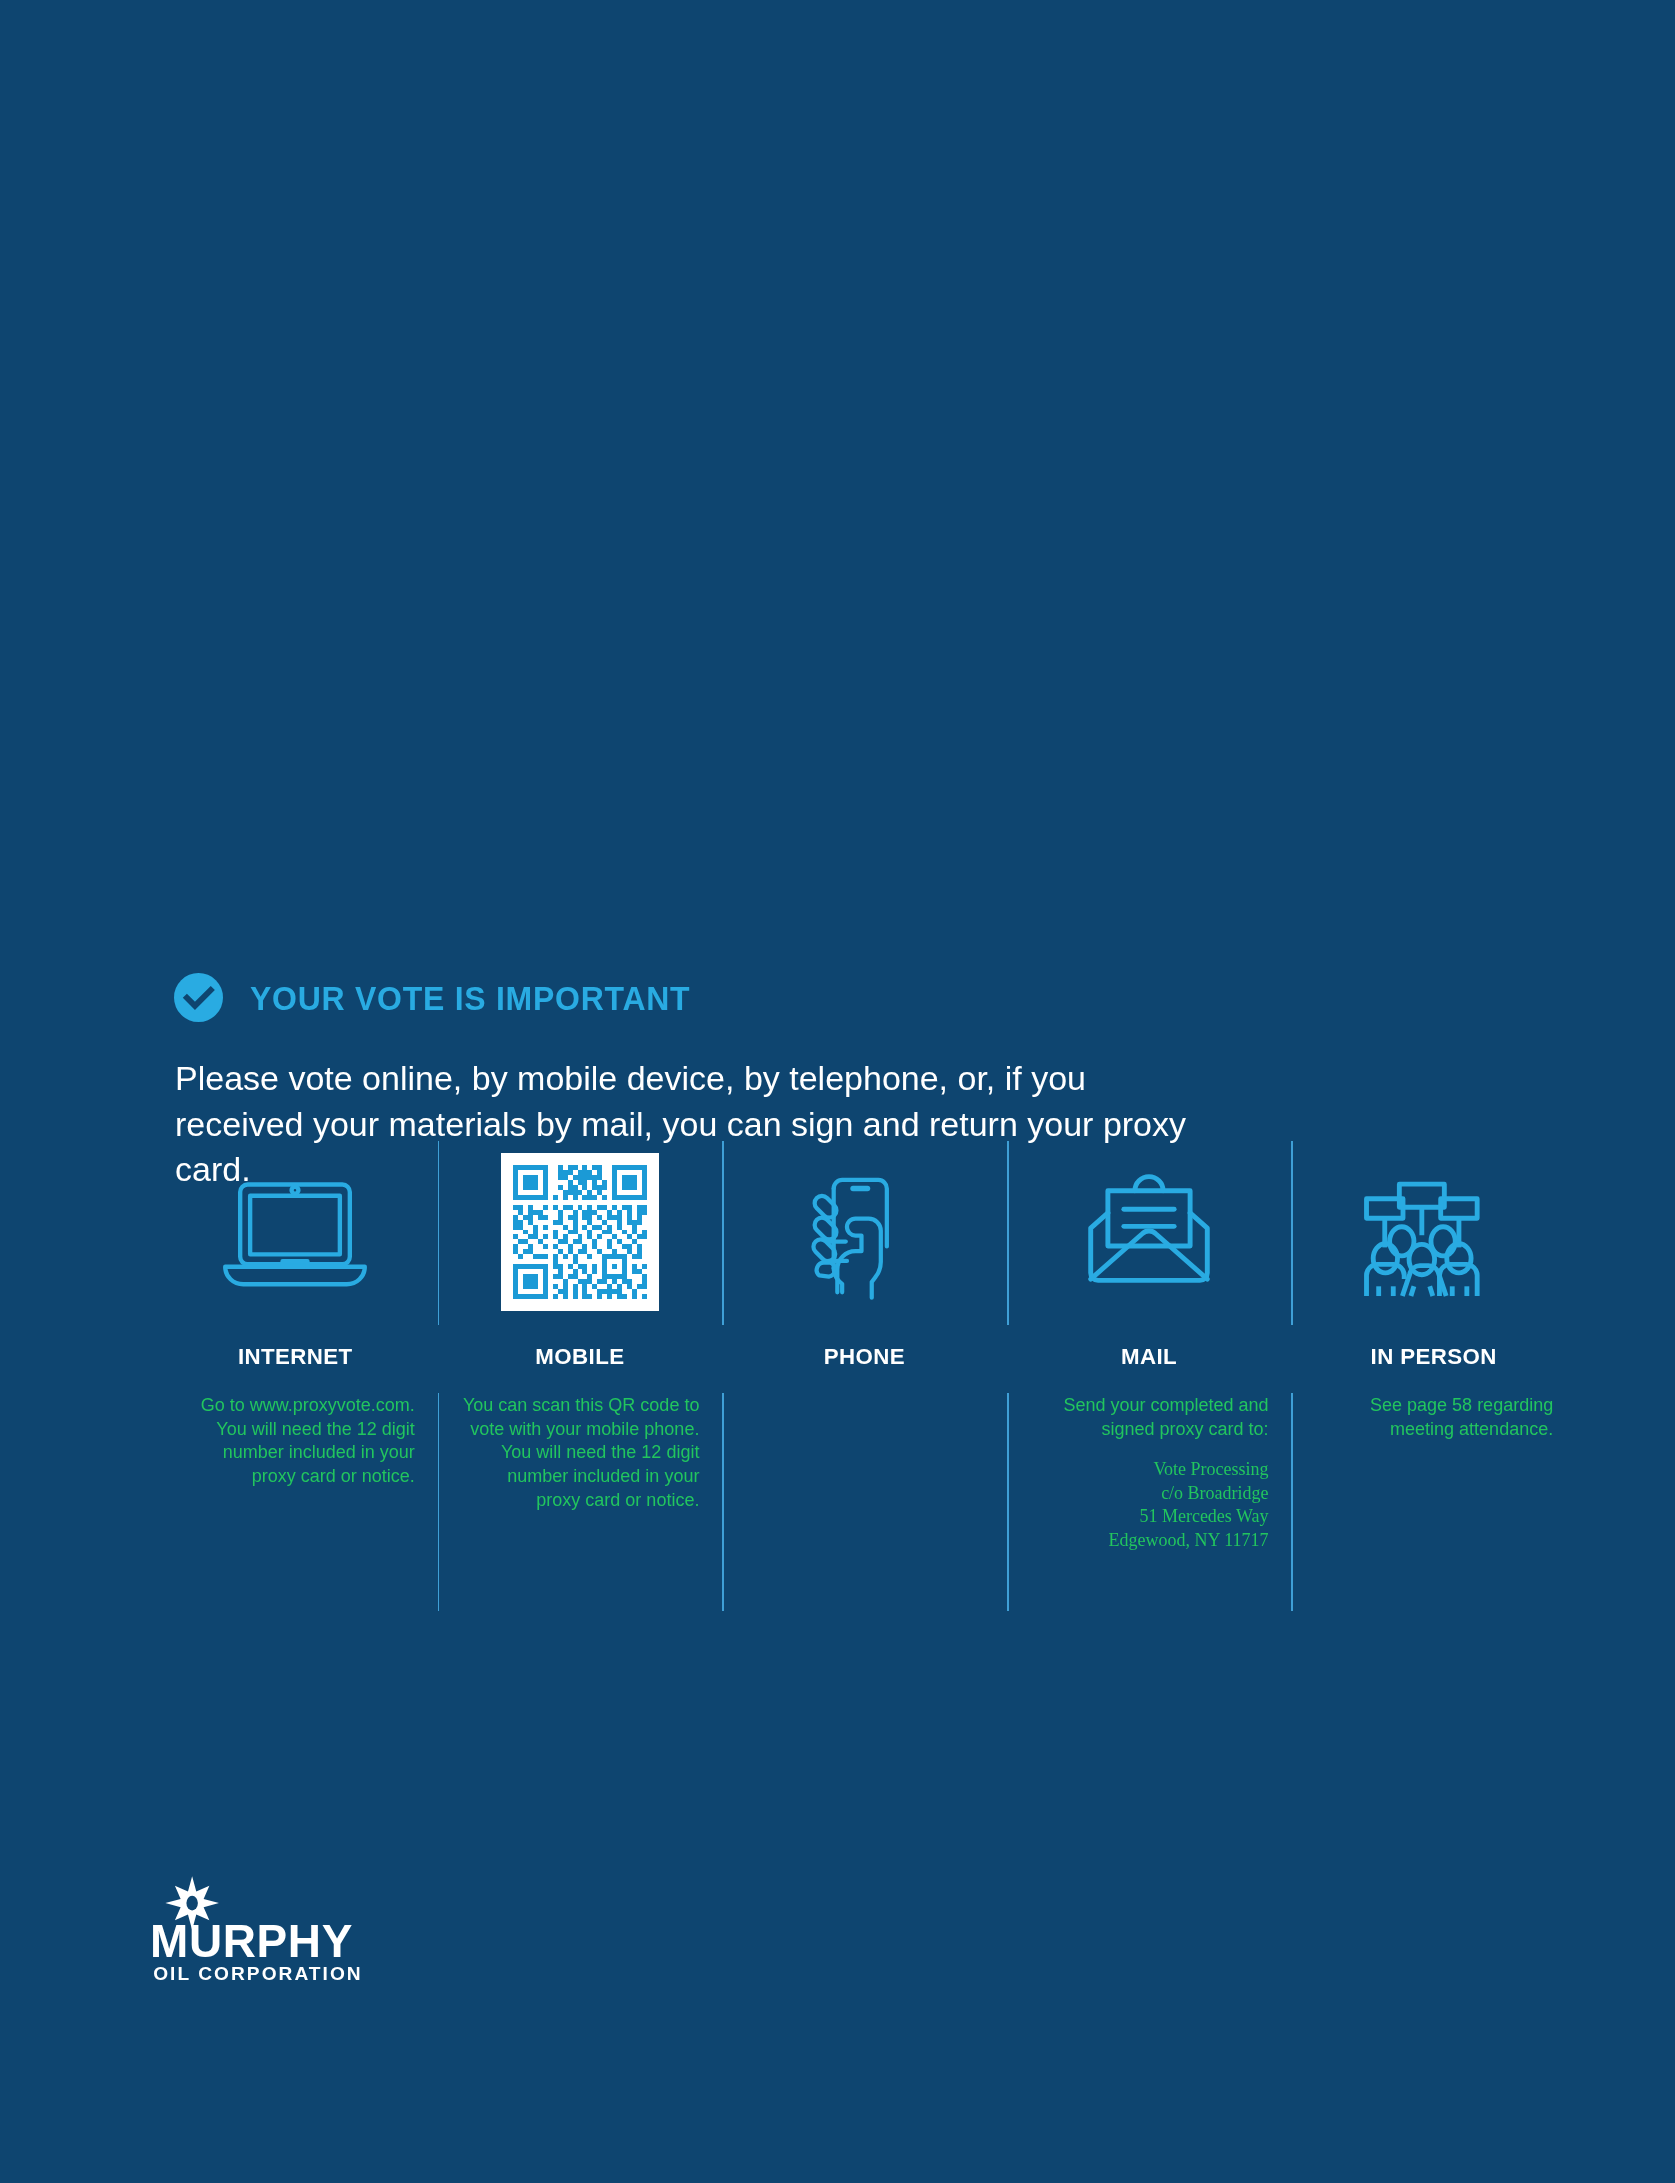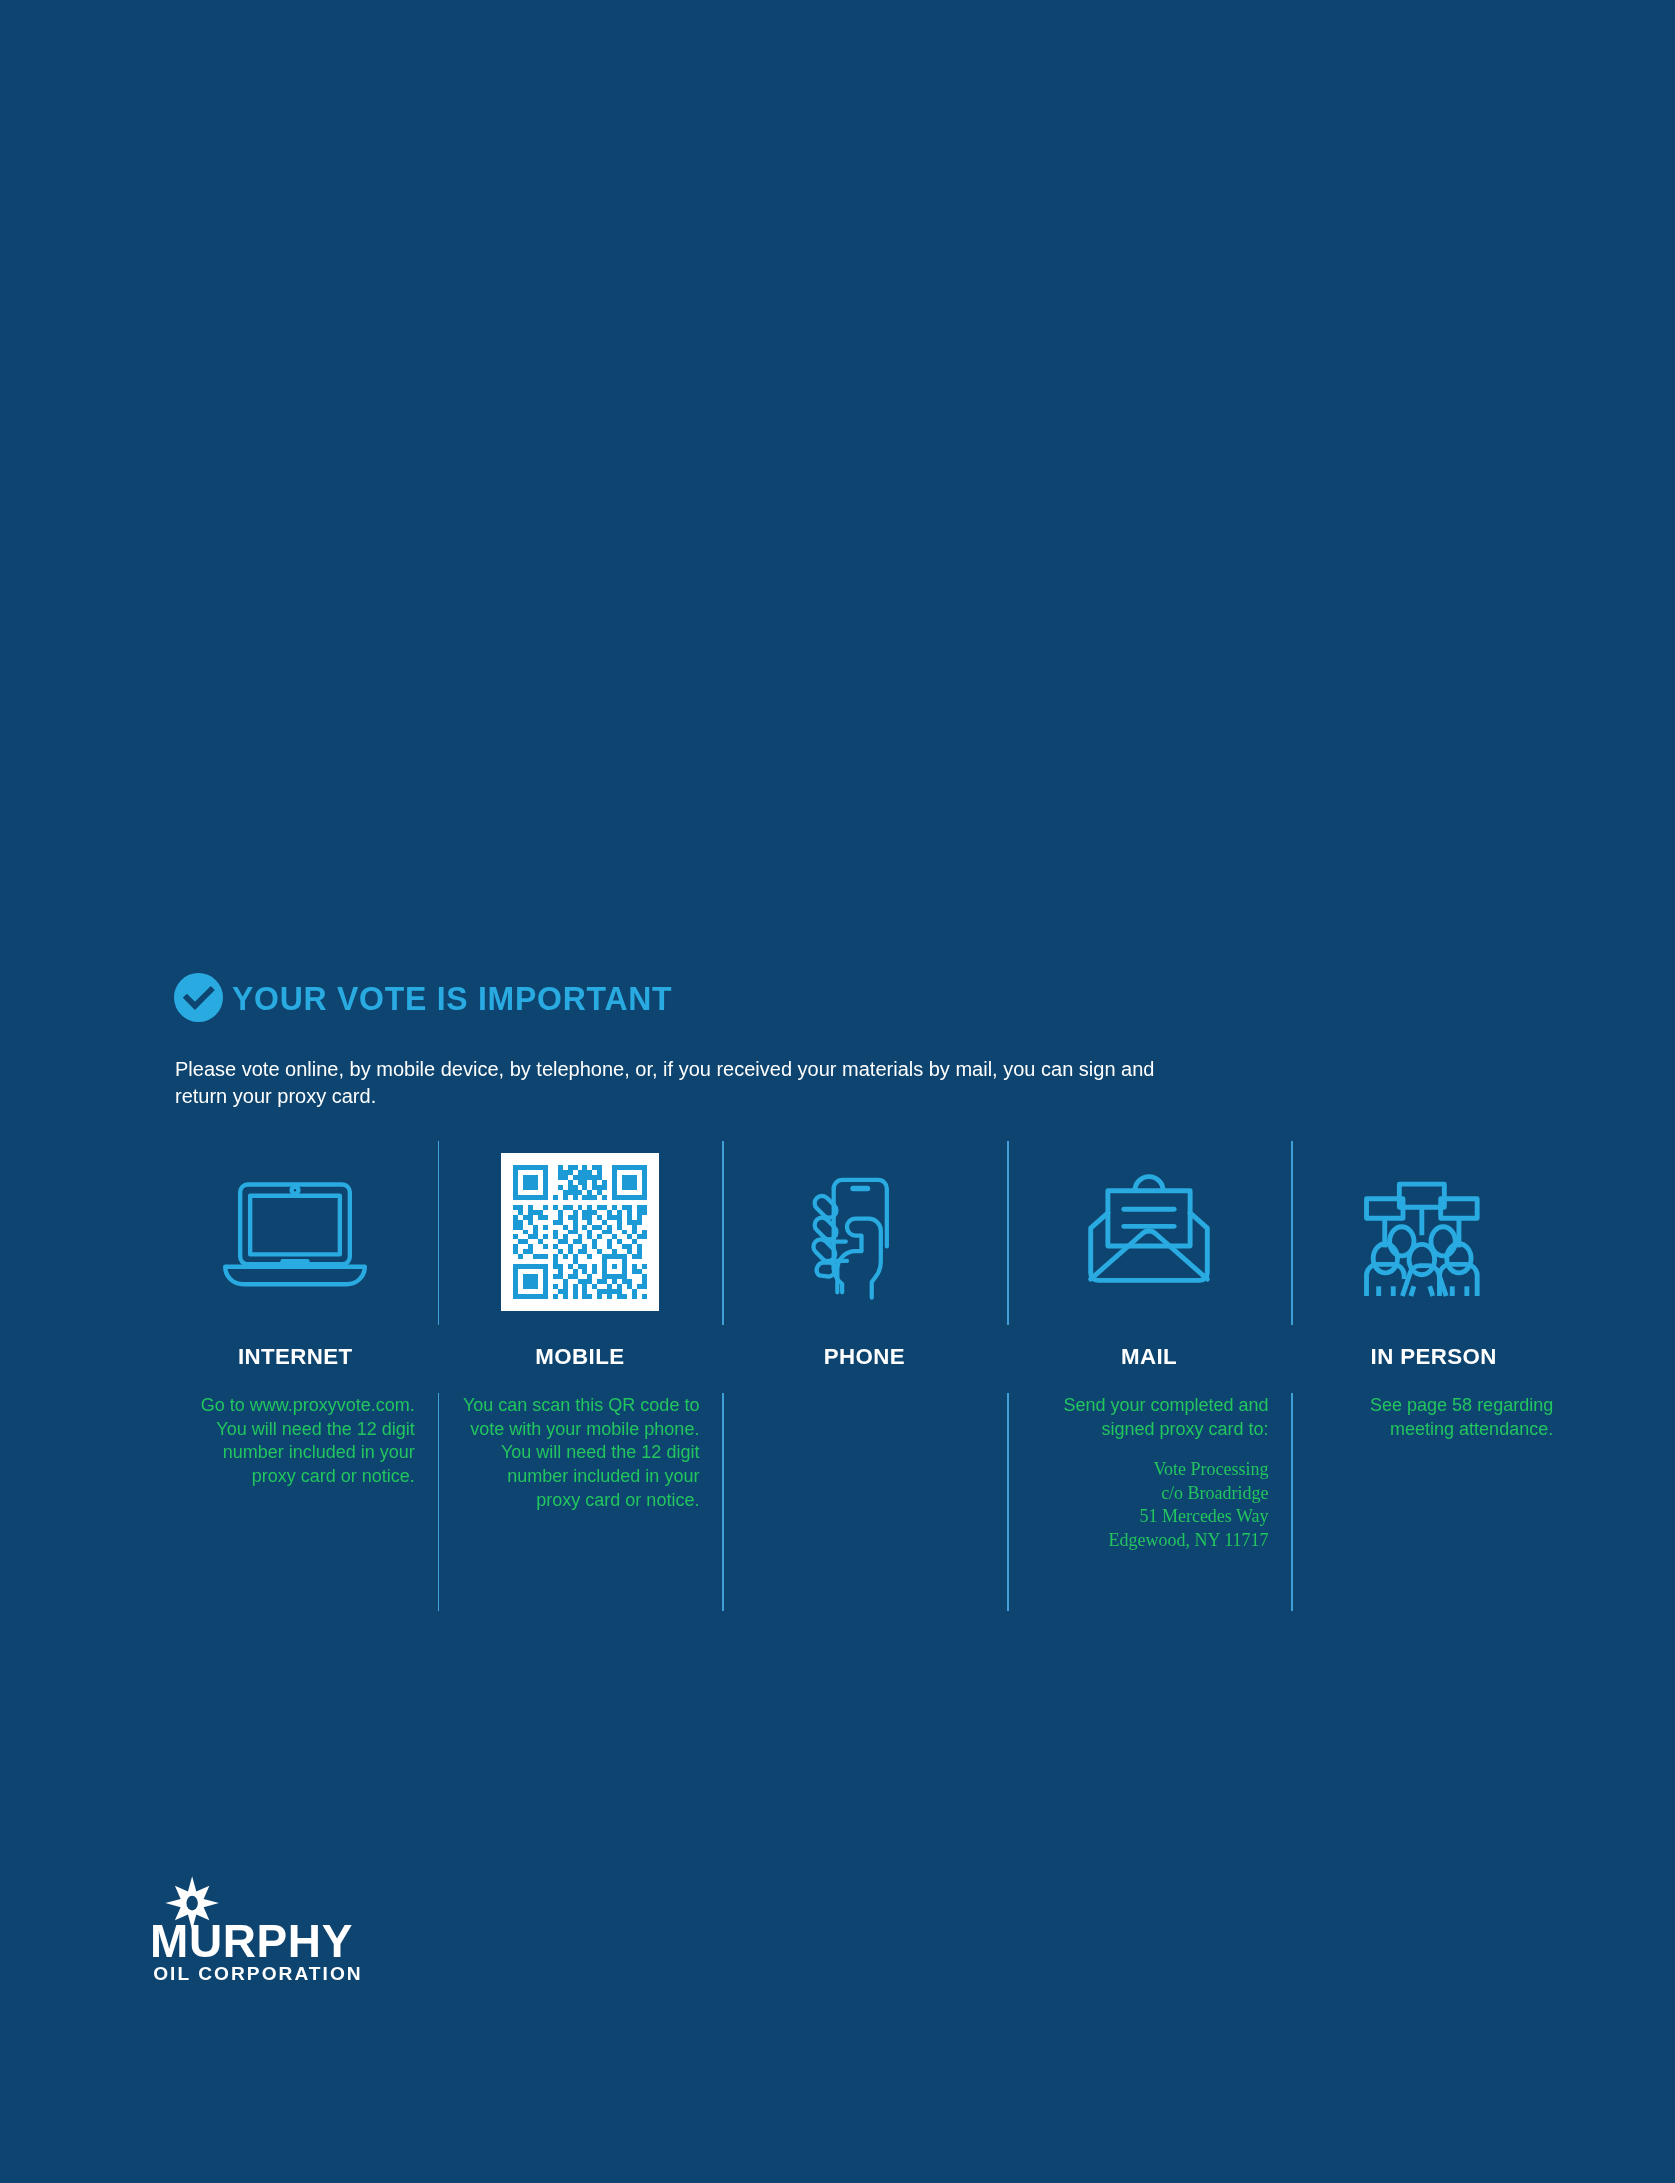--- a/index.html
+++ b/index.html
@@ -21,21 +21,21 @@
     inset: 0;
   }
 
   
   .vote-heading {
     position: absolute;
     left: 174px;
     top: 973px;
     display: flex;
     align-items: center;
-    gap: 9px;
+    gap: 27px;
   }
   .check-badge {
     width: 49px;
     height: 49px;
     flex: 0 0 49px;
     display: block;
   }
   .vote-heading-title {
     color: #29abe2;
     font-size: 34px;
@@ -46,21 +46,21 @@
     transform: scaleX(0.94);
     transform-origin: left center;
   }
 
   .vote-intro {
     position: absolute;
     left: 175px;
     top: 1056px;
     width: 1034px;
     color: #ffffff;
-    font-size: 20px;
+    font-size: 34px;
     line-height: 1.34;
     font-weight: 400;
   }
 
   
   .methods {
     position: absolute;
     left: 153px;
     top: 1152px;
     width: 1423px;

